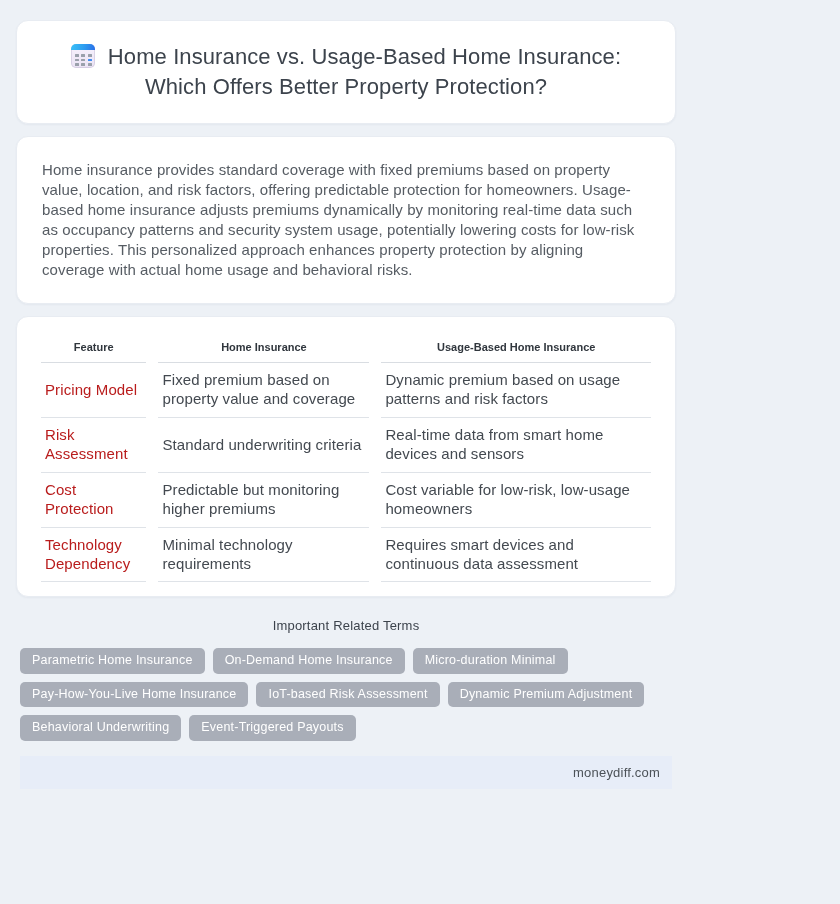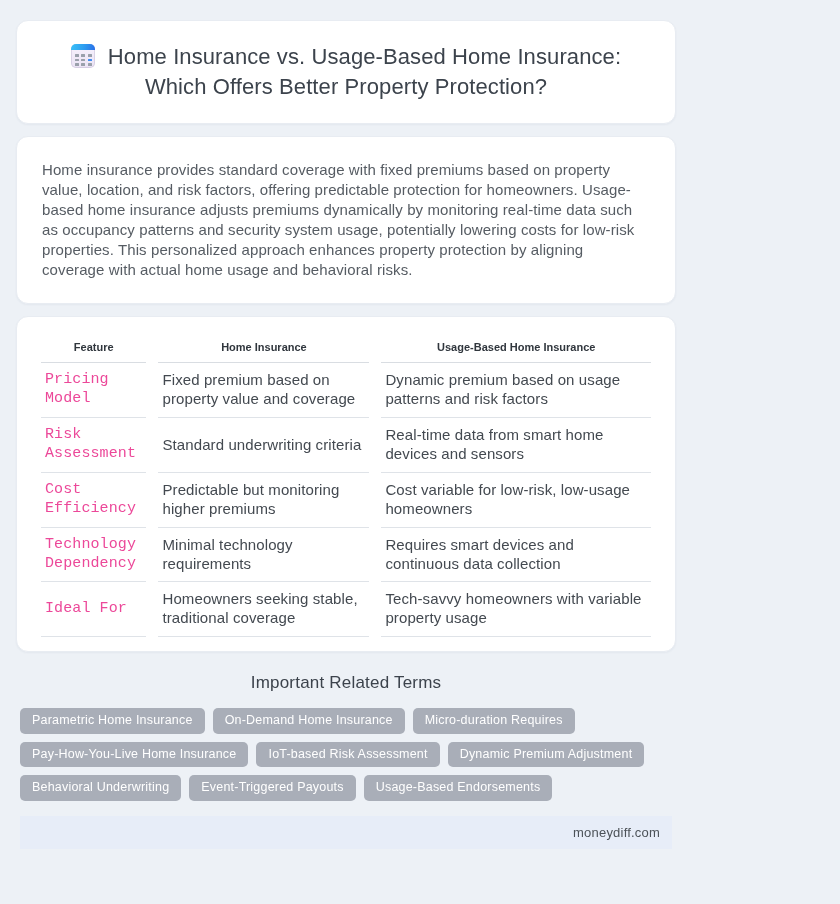--- a/index.html
+++ b/index.html
@@ -71,24 +71,24 @@
     font-size:11px;font-weight:700;color:var(--table-header-text);
     text-align:center;padding:4px 2px 9px;
     border-bottom:1px solid #d9dde2;
   }
   table.compare td{
     font-size:15px;color:var(--table-cell-text);line-height:1.26;
     text-align:left;vertical-align:middle;
     padding:8px 4px;border-bottom:1px solid var(--row-divider);
     letter-spacing:.1px;
   }
-  table.compare td.feature{color:#ec4899;font-family:Liberation Mono, monospace;}
+  table.compare td.feature{color:#b91c1c;}
   
   .terms-heading{
-    text-align:center;font-size:17px;font-weight:400;color:var(--title-text);
+    text-align:center;font-size:13px;font-weight:400;color:var(--title-text);
     margin:21px 0 15px;letter-spacing:.2px;
   }
   .tags{display:flex;flex-wrap:wrap;gap:8px;margin:0 4px;}
   .tag{
     display:inline-block;background:var(--tag-background);color:var(--tag-text);
     font-size:12.5px;line-height:1;padding:6px 12px 7px;border-radius:5px;
     letter-spacing:.2px;white-space:nowrap;
   }
   
   .footer-bar{
@@ -140,48 +140,42 @@
             <td class="feature">Pricing Model</td>
             <td class="value">Fixed premium based on property value and coverage</td>
             <td class="value">Dynamic premium based on usage patterns and risk factors</td>
           </tr>
           <tr>
             <td class="feature">Risk Assessment</td>
             <td class="value">Standard underwriting criteria</td>
             <td class="value">Real-time data from smart home devices and sensors</td>
           </tr>
           <tr>
-            <td class="feature">Cost Efficiency</td>
+            <td class="feature">Cost Protection</td>
             <td class="value">Predictable but monitoring higher premiums</td>
             <td class="value">Cost variable for low-risk, low-usage homeowners</td>
           </tr>
           <tr>
             <td class="feature">Technology Dependency</td>
             <td class="value">Minimal technology requirements</td>
-            <td class="value">Requires smart devices and continuous data collection</td>
-          </tr>
-          <tr>
-            <td class="feature">Ideal For</td>
-            <td class="value">Homeowners seeking stable, traditional coverage</td>
-            <td class="value">Tech-savvy homeowners with variable property usage</td>
+            <td class="value">Requires smart devices and continuous data assessment</td>
           </tr>
         </tbody>
     </table>
   </div>
 
   <h2 class="terms-heading">Important Related Terms</h2>
   <div class="tags">
       <span class="tag">Parametric Home Insurance</span>
       <span class="tag">On-Demand Home Insurance</span>
-      <span class="tag">Micro-duration Requires</span>
+      <span class="tag">Micro-duration Minimal</span>
       <span class="tag">Pay-How-You-Live Home Insurance</span>
       <span class="tag">IoT-based Risk Assessment</span>
       <span class="tag">Dynamic Premium Adjustment</span>
       <span class="tag">Behavioral Underwriting</span>
       <span class="tag">Event-Triggered Payouts</span>
-      <span class="tag">Usage-Based Endorsements</span>
     </div>
 
   <div class="footer-bar">
     <span>moneydiff.com</span>
   </div>
 
 </div>
 
 </body></html>

